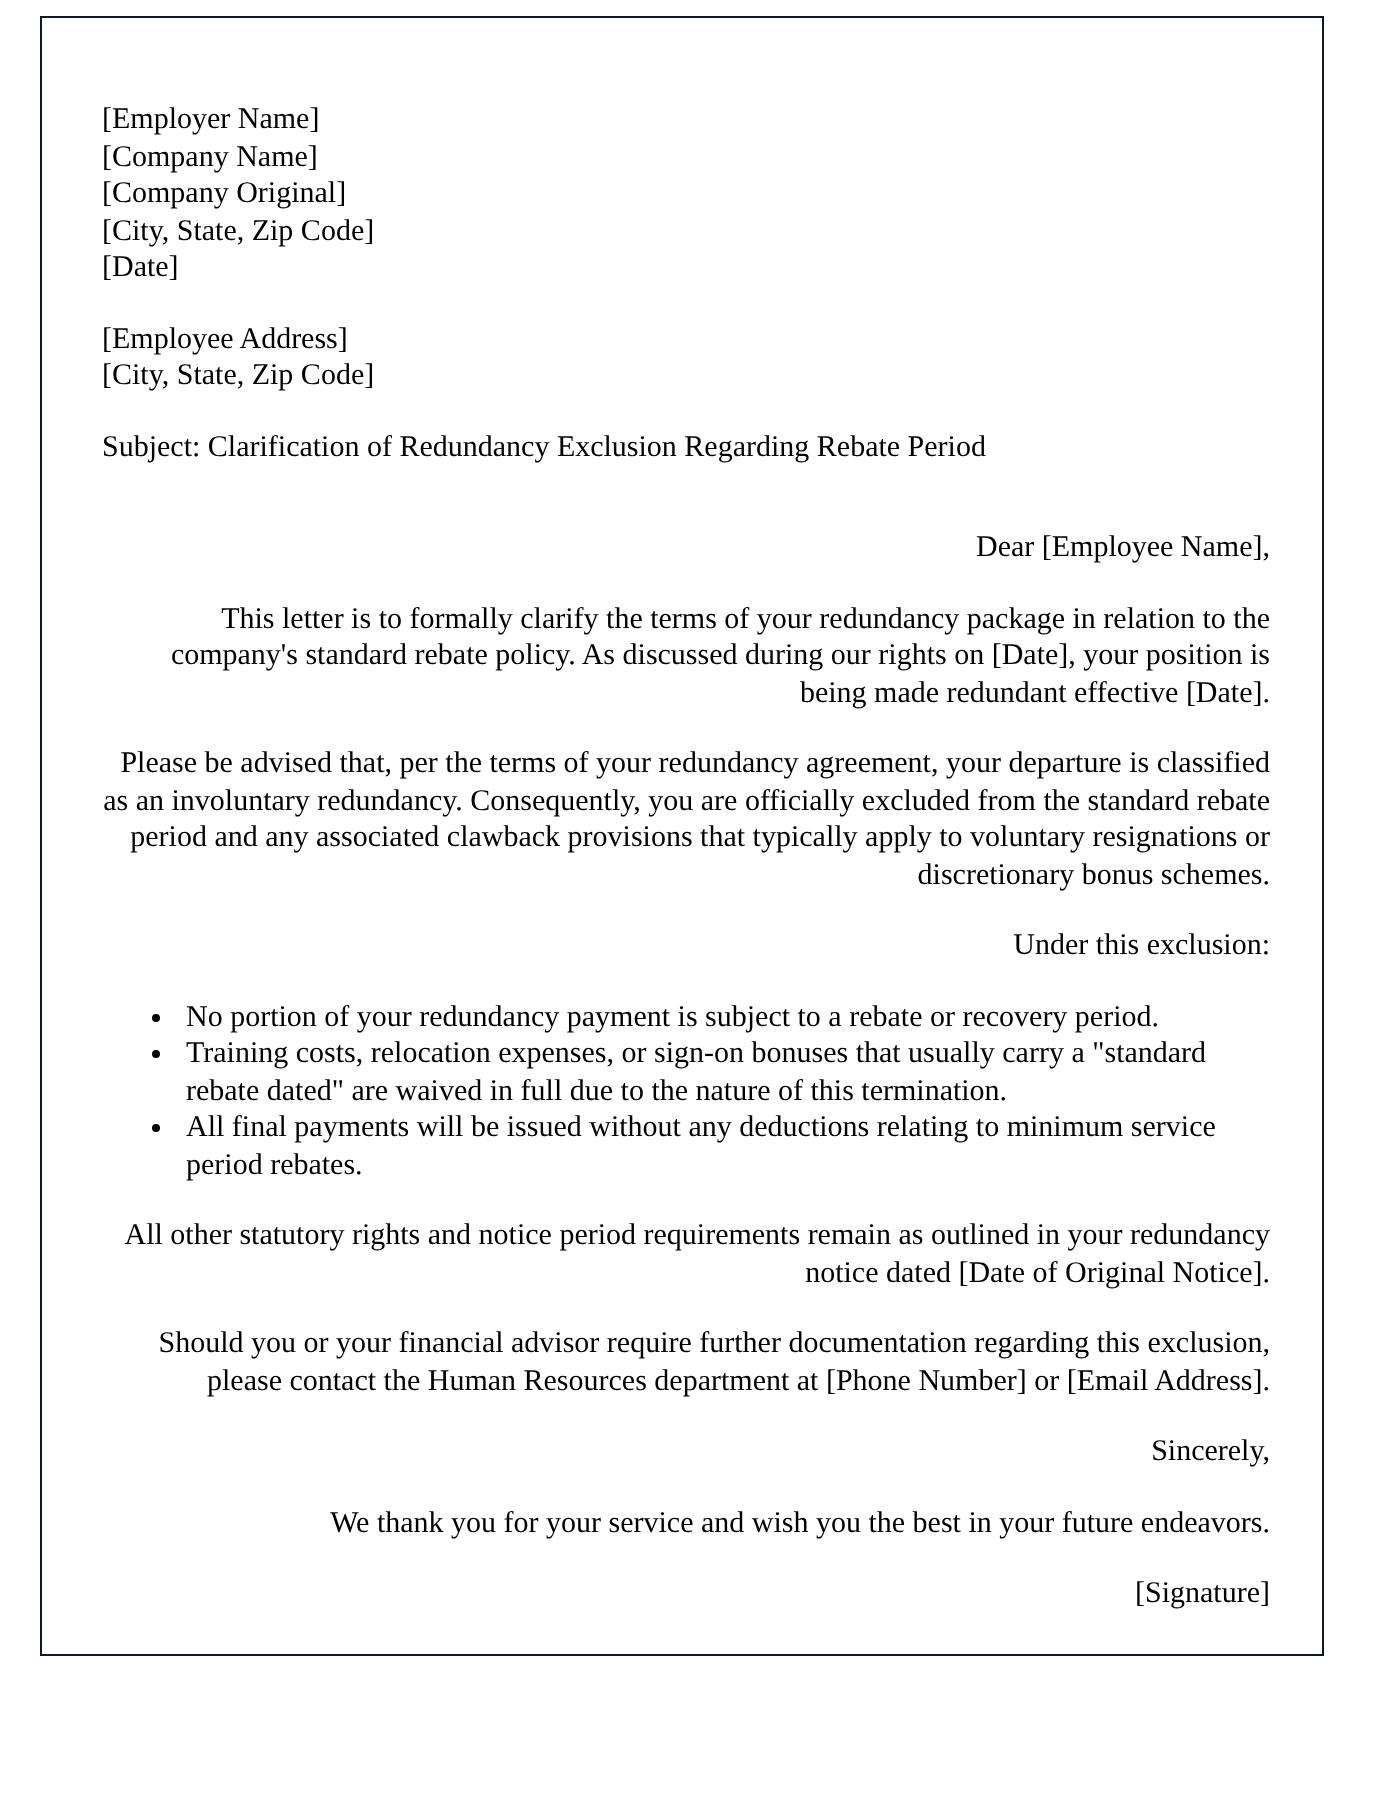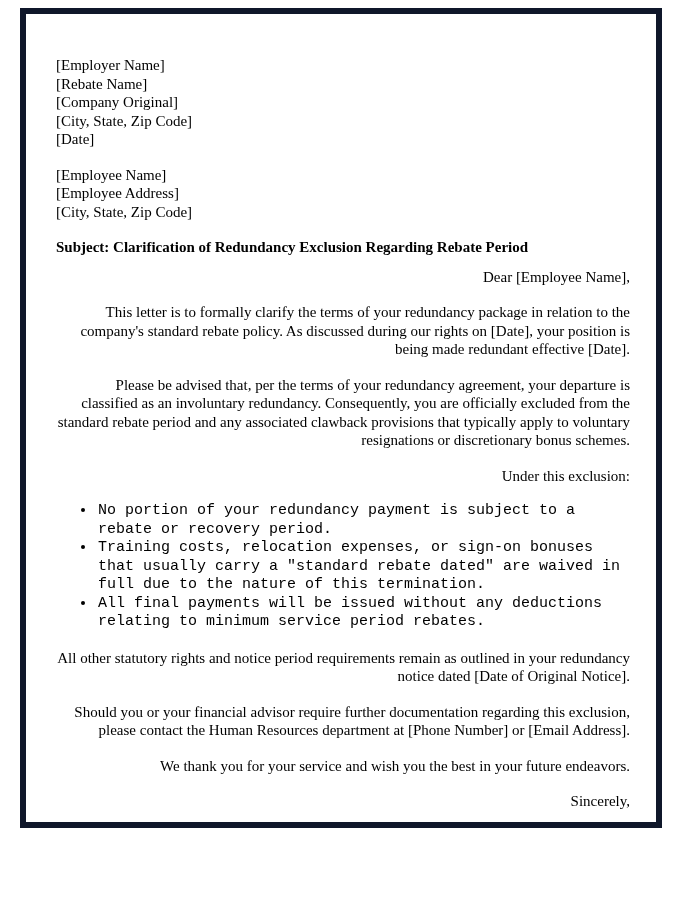--- a/index.html
+++ b/index.html
@@ -9,21 +9,21 @@
     width: 700px;
     height: 900px;
     font-family: "Liberation Serif", "DejaVu Serif", serif;
   }
   .page {
     position: absolute;
     left: 20px;
     top: 8px;
     width: 642px;
     height: 820px;
-    border: 6px solid #0f172a;
+    border: 1px solid #0f172a;
     box-sizing: border-box;
     background: #ffffff;
     overflow: hidden;
   }
   .content {
     padding: 42px 26px 0 30px;
     font-size: 15px;
     line-height: 18.5px;
     color: #000000;
   }
@@ -31,50 +31,48 @@
     margin: 0 0 17px 0;
   }
   .line {
     white-space: pre;
   }
   p.para {
     margin: 0 0 17px 0;
     text-align: right;
   }
   .subject {
-    font-weight: bold;
-    margin: 0 0 11px 0;
+    font-weight: normal;
+    margin: 0 0 32px 0;
   }
   ul.bullets {
     margin: 0 0 17px 0;
     padding-left: 40px;
     list-style-type: disc;
   }
   ul.bullets li {
     margin: 0;
     padding-left: 2px;
-    font-family: Liberation Mono, monospace;
   }
 </style>
 </head>
 <body>
 
 <div class="page">
   <div class="content">
 
     <div class="block">
       <div class="line">[Employer Name]</div>
-      <div class="line">[Rebate Name]</div>
+      <div class="line">[Company Name]</div>
       <div class="line">[Company Original]</div>
       <div class="line">[City, State, Zip Code]</div>
       <div class="line">[Date]</div>
     </div>
 
     <div class="block">
-      <div class="line">[Employee Name]</div>
       <div class="line">[Employee Address]</div>
       <div class="line">[City, State, Zip Code]</div>
     </div>
 
     <div class="subject">Subject: Clarification of Redundancy Exclusion Regarding Rebate Period</div>
 
     <p class="para">Dear [Employee Name],</p>
 
     <p class="para">This letter is to formally clarify the terms of your redundancy package in relation to the company's standard rebate policy. As discussed during our rights on [Date], your position is being made redundant effective [Date].</p>
 
@@ -85,20 +83,20 @@
     <ul class="bullets">
       <li>No portion of your redundancy payment is subject to a rebate or recovery period.</li>
       <li>Training costs, relocation expenses, or sign-on bonuses that usually carry a "standard rebate dated" are waived in full due to the nature of this termination.</li>
       <li>All final payments will be issued without any deductions relating to minimum service period rebates.</li>
     </ul>
 
     <p class="para">All other statutory rights and notice period requirements remain as outlined in your redundancy notice dated [Date of Original Notice].</p>
 
     <p class="para">Should you or your financial advisor require further documentation regarding this exclusion, please contact the Human Resources department at [Phone Number] or [Email Address].</p>
 
+    <p class="para">Sincerely,</p>
+
     <p class="para">We thank you for your service and wish you the best in your future endeavors.</p>
-
-    <p class="para">Sincerely,</p>
 
     <p class="para">[Signature]</p>
 
   </div>
 </div>
 
 </body></html>

